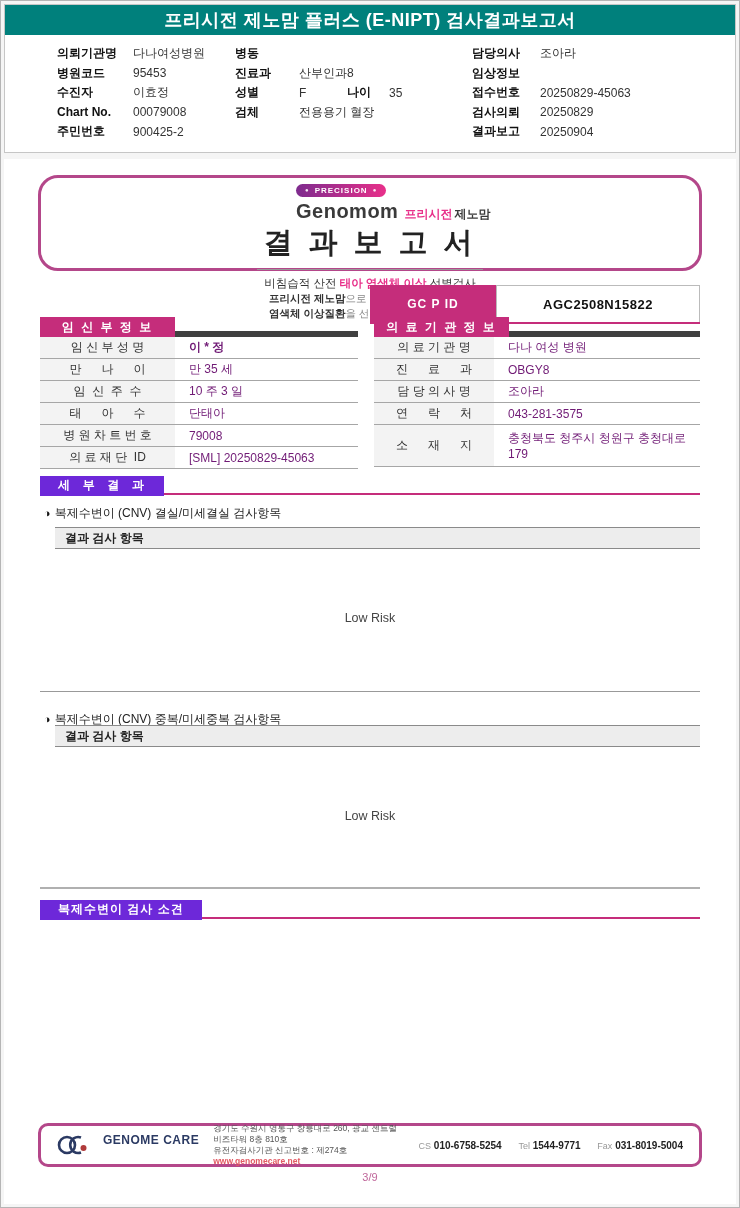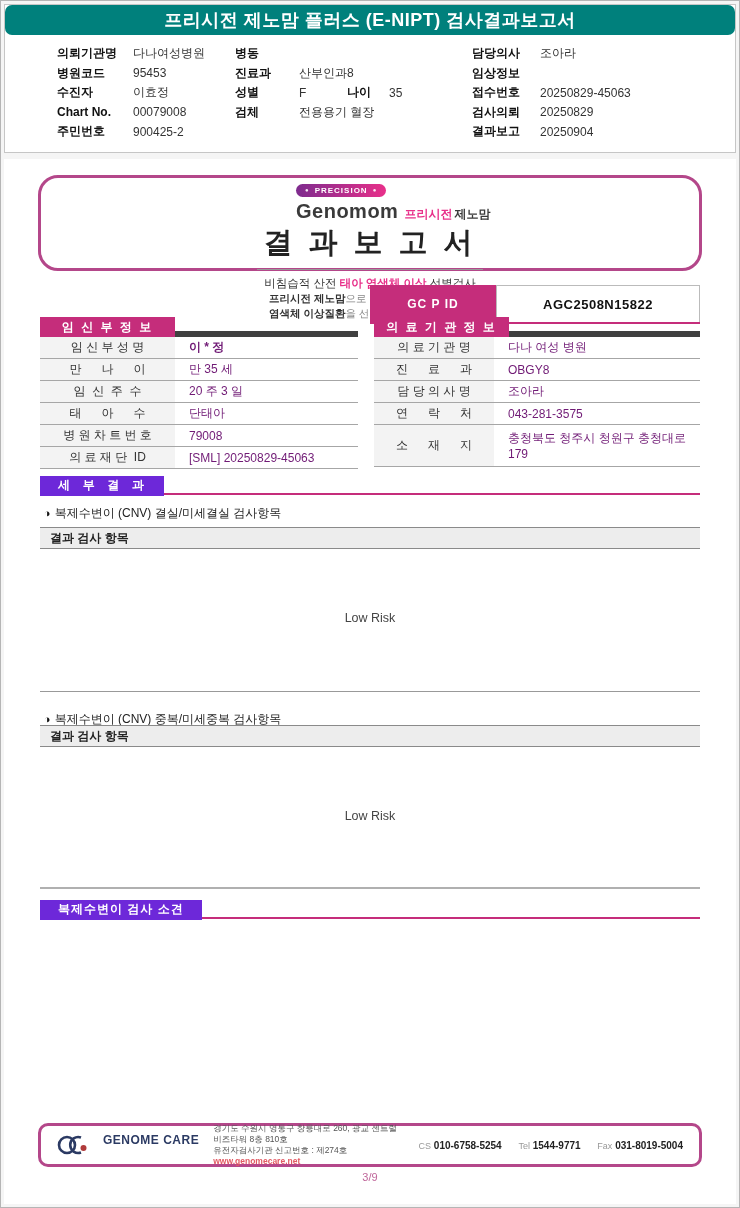--- a/index.html
+++ b/index.html
@@ -4,21 +4,21 @@
 <style>
   * { margin:0; padding:0; box-sizing:border-box; }
   body { font-family:"Liberation Sans", sans-serif; background:#e9e9e9; }
   .page { position:relative; width:740px; height:1208px; background:#f5f5f5;
           border:1px solid #b5b5b5; margin:0 auto; overflow:hidden; }
 
   
   .top-box { position:absolute; top:3px; left:3px; right:3px; height:149px;
              background:#fff; border:1px solid #c6c6c6; }
   .teal-bar { height:30px; background:#00807c; color:#fff; font-size:18px; font-weight:bold;
-              display:flex; align-items:center; justify-content:center; letter-spacing:0.5px;border-radius:7px; }
+              display:flex; align-items:center; justify-content:center; letter-spacing:0.5px; }
   .pinfo { display:grid; grid-template-columns:178px 237px auto; grid-auto-rows:19.5px;
            padding:9px 0 0 52px; font-size:12px; color:#333; }
   .pinfo .cell { display:flex; align-items:center; white-space:pre; }
   .pinfo .lbl { font-weight:bold; color:#111; display:inline-block; }
   .pinfo .lbl.w1 { width:76px; } .pinfo .lbl.w2 { width:64px; } .pinfo .lbl.w3 { width:68px; }
   .pinfo .lbl.w2b { width:42px; margin-left:26px; }
   .pinfo .val.sexv { width:22px; }
 
   
   .report-body { position:absolute; top:158px; left:3px; right:3px; bottom:3px; background:#fff; }
@@ -72,21 +72,21 @@
   .sec-hdr .hdr-box { height:20px; background:#6d28d9; color:#fff; font-size:12px; font-weight:bold;
                       display:inline-flex; align-items:center; justify-content:center;
                       padding:0 18px; letter-spacing:2px; white-space:pre; }
   .details-hdr { top:316px; left:36px; right:36px; }
   .findings-hdr { top:740px; left:36px; right:36px; }
   .findings-hdr .hdr-box { letter-spacing:1px; }
 
   .cnv-heading { left:40px; right:36px; font-size:12px; color:#222; }
   .cnv-heading .half-icon { font-size:11px; margin-right:4px; color:#111; }
   .h1 { top:346px; } .h2 { top:552px; }
-  .graybar { left:36px; right:36px; height:22px; background:#ededed; border-top:1px solid #8a8a8a;
+  .graybar { left:51px; right:36px; height:22px; background:#ededed; border-top:1px solid #8a8a8a;
              border-bottom:1px solid #8a8a8a; display:flex; align-items:center; padding-left:10px;
              font-size:12px; font-weight:bold; color:#222; }
   .g1 { top:368px; } .g2 { top:566px; }
   .lowrisk { left:36px; right:36px; text-align:center; font-size:12.5px; color:#444; }
   .lr1 { top:452px; } .lr2 { top:650px; }
   .divider1 { top:532px; left:36px; right:36px; border-top:1px solid #999; }
   .divider2 { top:728px; left:36px; right:36px; border-top:2px solid #b0b0b0; }
 
   .footer-box { top:964px; left:34px; right:34px; height:44px; border:3px solid #b4478a;
                 border-radius:10px; background:#fff; display:flex; align-items:center;
@@ -171,21 +171,21 @@
         <div class="trow">
             <div class="tl">임 신 부 성 명</div>
             <div class="tv vbold">이 * 정</div>
           </div>
         <div class="trow">
             <div class="tl">만      나      이</div>
             <div class="tv">만 35 세</div>
           </div>
         <div class="trow">
             <div class="tl">임  신  주  수</div>
-            <div class="tv">20 주 3 일</div>
+            <div class="tv">10 주 3 일</div>
           </div>
         <div class="trow">
             <div class="tl">태      아      수</div>
             <div class="tv">단태아</div>
           </div>
         <div class="trow">
             <div class="tl">병 원 차 트 번 호</div>
             <div class="tv">79008</div>
           </div>
         <div class="trow">

